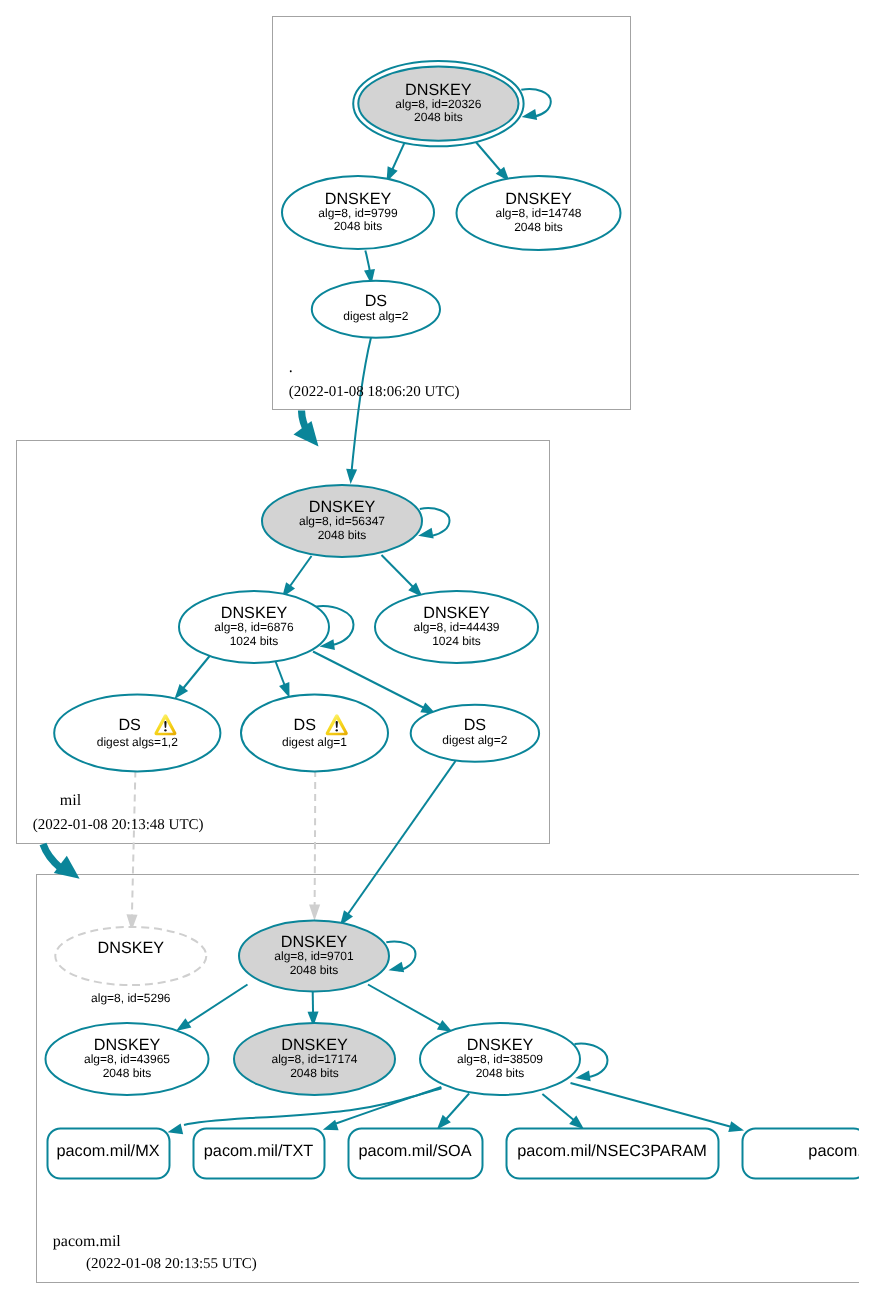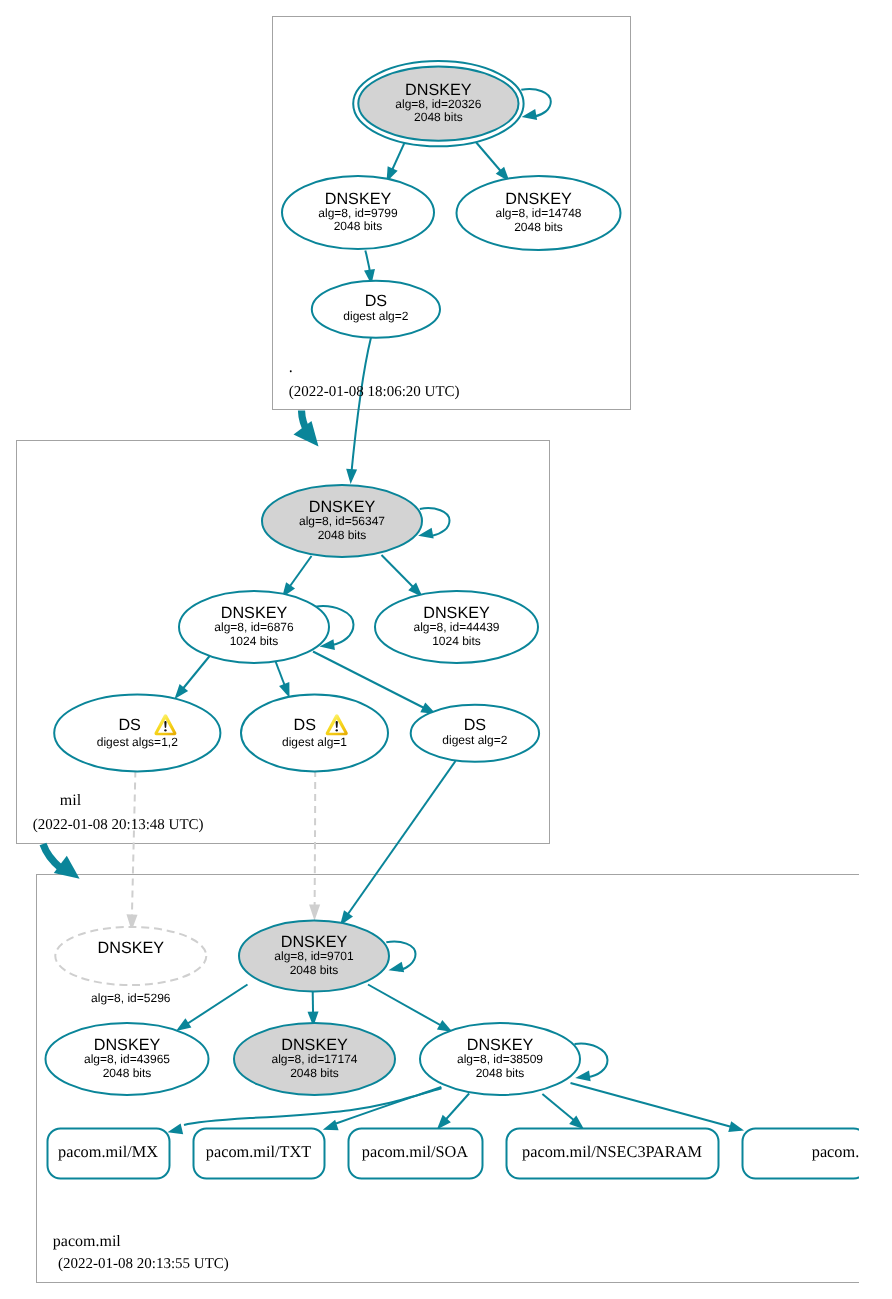--- a/index.html
+++ b/index.html
@@ -5,21 +5,21 @@
   html,body{margin:0;padding:0;background:#ffffff;-webkit-font-smoothing:antialiased;}
   *{text-rendering:geometricPrecision;}
   #page{position:relative;width:859px;height:1299px;background:#ffffff;overflow:hidden;}
   #graph{position:absolute;left:0;top:0;}
   .nlabel{position:absolute;text-align:center;white-space:pre;color:#000;}
   .nt{font-family:"Liberation Sans",sans-serif;font-size:16.2px;line-height:16.2px;display:block;}
   .nd{font-family:Liberation Sans, sans-serif;font-size:12px;line-height:13.4px;display:block;}
   .zname{position:absolute;font-family:"Liberation Serif",serif;font-size:16px;color:#000;white-space:pre;line-height:1;}
   .ztime{position:absolute;font-family:"Liberation Serif",serif;font-size:15px;color:#000;white-space:pre;line-height:1;}
   .rlabel{position:absolute;text-align:center;white-space:pre;color:#000;
-          font-family:Liberation Serif, serif;font-size:16.3px;line-height:19px;}
+          font-family:Liberation Sans, sans-serif;font-size:16.3px;line-height:19px;}
 </style>
 </head>
 <body>
 
 <div id="page">
 <svg id="graph" width="892" height="1299" viewBox="0 0 892 1299" xmlns="http://www.w3.org/2000/svg">
 <rect x="272.5" y="16.5" width="358" height="393" fill="none" stroke="#a3a3a3" stroke-width="1"></rect>
 <rect x="16.5" y="440.5" width="533" height="403" fill="none" stroke="#a3a3a3" stroke-width="1"></rect>
 <rect x="36.5" y="874.5" width="839" height="408" fill="none" stroke="#a3a3a3" stroke-width="1"></rect>
 <path d="M135.4,770.5 L131.8,920.5" fill="none" stroke="#cfcfcf" stroke-width="2" stroke-dasharray="7,5"></path>
@@ -161,14 +161,14 @@
 <div class="rlabel" style="left:47px;top:1142.2px;width:122px;">pacom.mil/MX</div>
 <div class="rlabel" style="left:193px;top:1142.2px;width:131px;">pacom.mil/TXT</div>
 <div class="rlabel" style="left:348px;top:1142.2px;width:134px;">pacom.mil/SOA</div>
 <div class="rlabel" style="left:506px;top:1142.2px;width:212px;">pacom.mil/NSEC3PARAM</div>
 <div class="rlabel" style="left:751px;top:1142.2px;width:124px;padding-left:46px;">pacom.mil/NS</div>
 <div class="zname" style="left:288.8px;top:359.8px;">.</div>
 <div class="ztime" style="left:288.8px;top:385.2px;">(2022-01-08 18:06:20 UTC)</div>
 <div class="zname" style="left:32.8px;top:792.8px;margin-left:27px;">mil</div>
 <div class="ztime" style="left:32.8px;top:818px;">(2022-01-08 20:13:48 UTC)</div>
 <div class="zname" style="left:52.8px;top:1234.2px;">pacom.mil</div>
-<div class="ztime" style="left:42px;top:1257.2px;padding-left:16px;">(2022-01-08 20:13:55 UTC)</div>
+<div class="ztime" style="left:70px;top:1257.2px;padding-left:16px;">(2022-01-08 20:13:55 UTC)</div>
 </div>
 
 </body></html>

